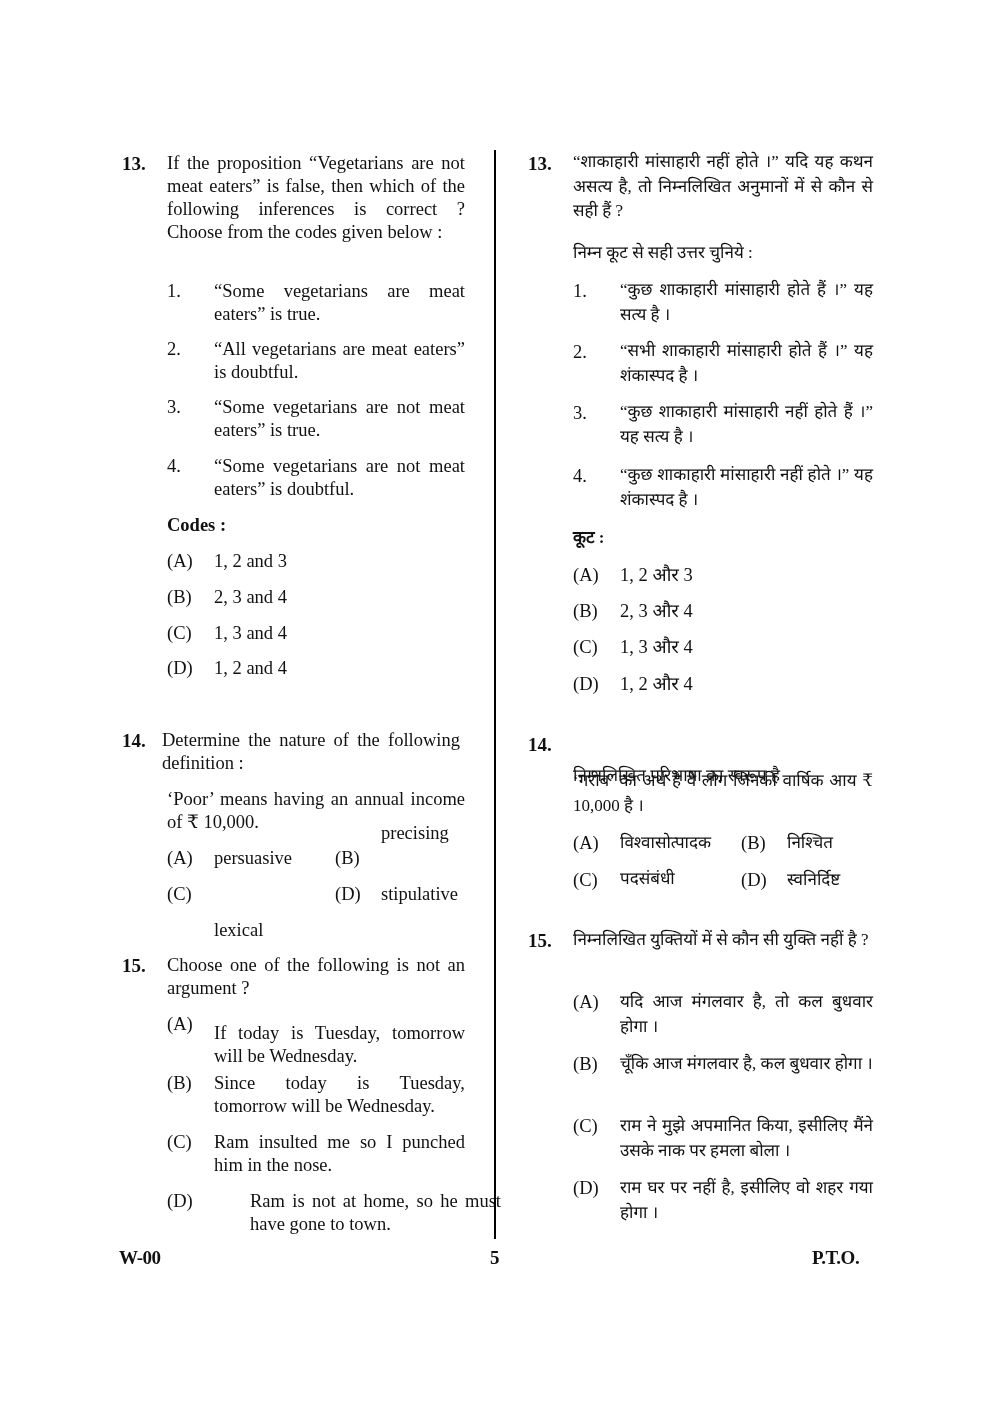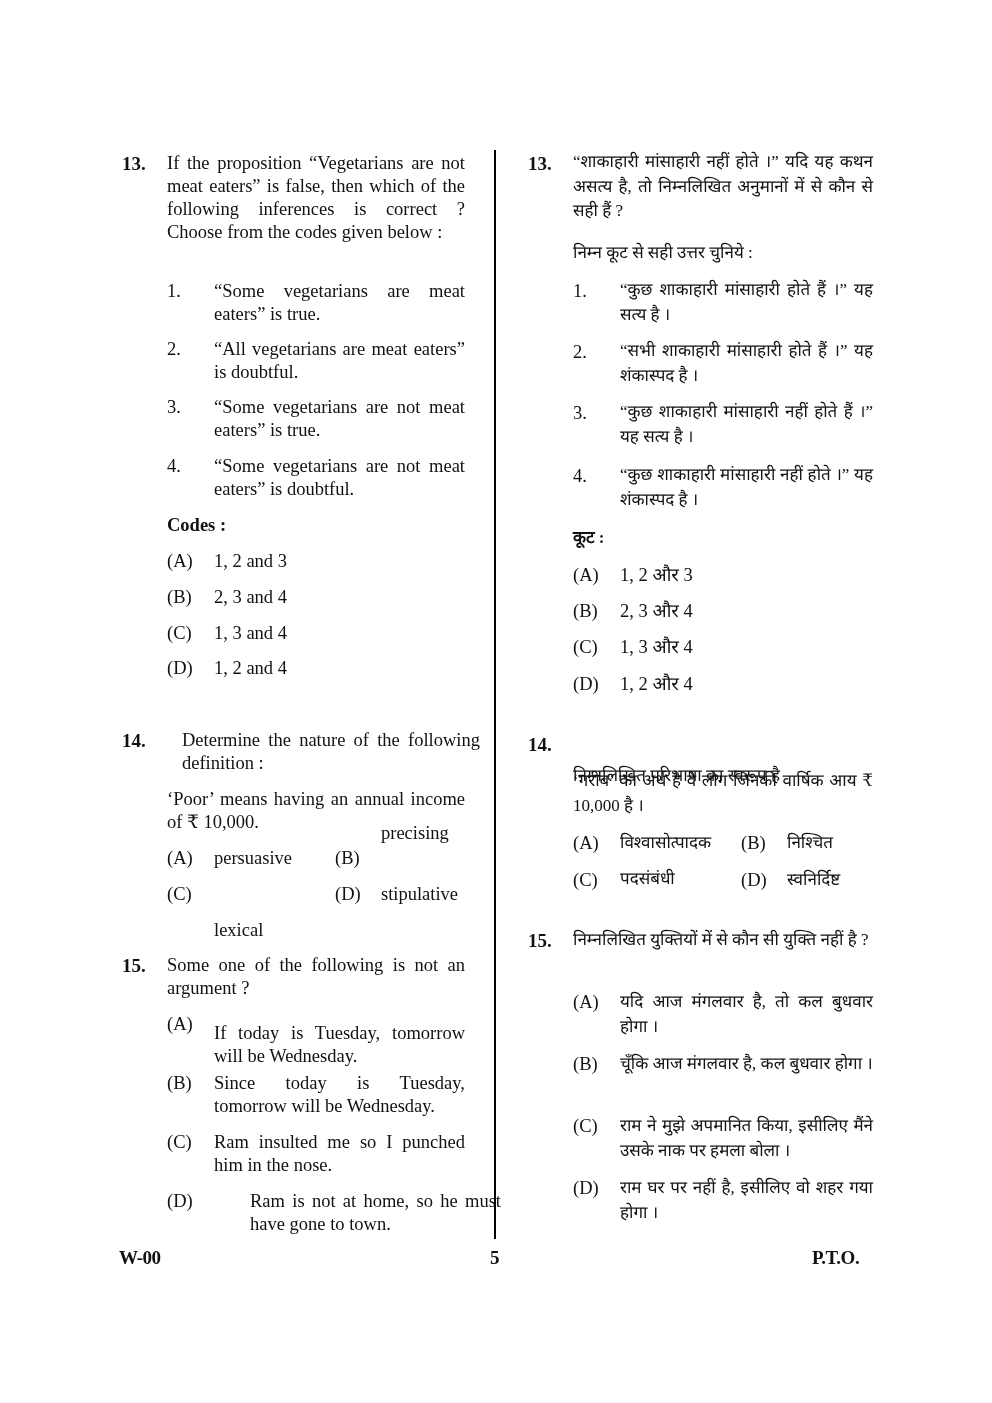--- a/index.html
+++ b/index.html
@@ -41,34 +41,34 @@
     <div class="abs txt" style="left:167px; top:550px;">(A)</div>
     <div class="abs txt" style="left:214px; top:550px;">1, 2 and 3</div>
     <div class="abs txt" style="left:167px; top:586px;">(B)</div>
     <div class="abs txt" style="left:214px; top:586px;">2, 3 and 4</div>
     <div class="abs txt" style="left:167px; top:622px;">(C)</div>
     <div class="abs txt" style="left:214px; top:622px;">1, 3 and 4</div>
     <div class="abs txt" style="left:167px; top:657px;">(D)</div>
     <div class="abs txt" style="left:214px; top:657px;">1, 2 and 4</div>
 
     <div class="abs qnum" style="left:122px; top:729px;">14.</div>
-    <div class="abs txt just" style="left:182px; top:729px; width:298px;">Determine the nature of the following definition :</div>
+    <div class="abs txt just" style="left:162px; top:729px; width:298px;">Determine the nature of the following definition :</div>
     <div class="abs txt just" style="left:167px; top:788px; width:298px;">‘Poor’ means having an annual income of ₹ 10,000.</div>
 
     <div class="abs txt" style="left:167px; top:847px;">(A)</div>
     <div class="abs txt" style="left:214px; top:847px;">persuasive</div>
     <div class="abs txt" style="left:335px; top:847px;">(B)</div>
     <div class="abs txt" style="left:381px; top:822px;font-family:Liberation Serif, serif;">precising</div>
     <div class="abs txt" style="left:167px; top:883px;">(C)</div>
     <div class="abs txt" style="left:214px; top:883px;margin-top:36px;">lexical</div>
     <div class="abs txt" style="left:335px; top:883px;">(D)</div>
     <div class="abs txt" style="left:381px; top:883px;">stipulative</div>
 
     <div class="abs qnum" style="left:122px; top:954px;">15.</div>
-    <div class="abs txt just" style="left:167px; top:954px; width:298px;">Some one of the following is not an argument ?</div>
+    <div class="abs txt just" style="left:167px; top:954px; width:298px;">Choose one of the following is not an argument ?</div>
 
     <div class="abs txt" style="left:167px; top:1013px;">(A)</div>
     <div class="abs txt just" style="left:214px; top:1022px; width:251px;">If today is Tuesday, tomorrow will be Wednesday.</div>
     <div class="abs txt" style="left:167px; top:1072px;">(B)</div>
     <div class="abs txt just" style="left:214px; top:1072px; width:251px;">Since today is Tuesday, tomorrow will be Wednesday.</div>
     <div class="abs txt" style="left:167px; top:1131px;">(C)</div>
     <div class="abs txt just" style="left:214px; top:1131px; width:251px;">Ram insulted me so I punched him in the nose.</div>
     <div class="abs txt" style="left:167px; top:1190px;">(D)</div>
     <div class="abs txt just" style="left:214px; top:1190px; width:251px;margin-left:36px;">Ram is not at home, so he must have gone to town.</div>
   </div>

